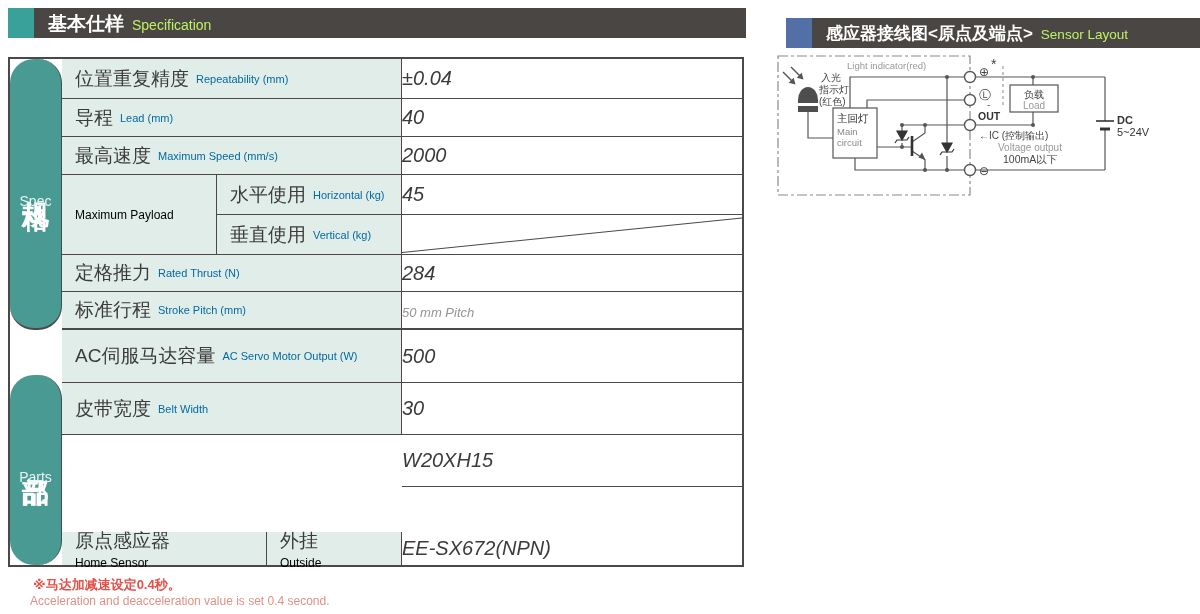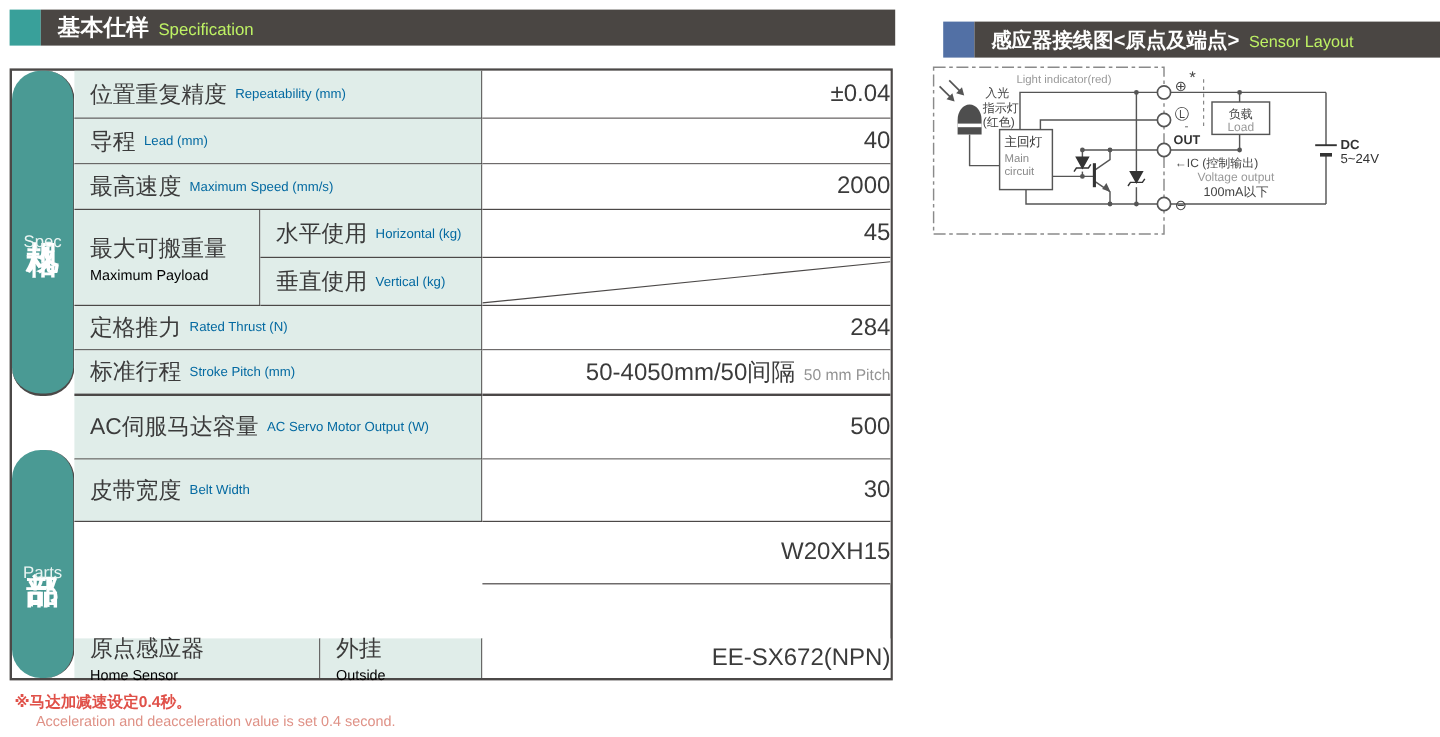--- a/index.html
+++ b/index.html
@@ -38,29 +38,29 @@
 
   .lcell { background: #e0ede9; display: flex; align-items: baseline; gap: 7px; padding: 0 4px 0 13px;
            flex-wrap: nowrap; align-content: center; }
   .lcell { align-items: center; }
   .lcell .cn { font-size: 19px; font-weight: 500; color: #3b3b3b; white-space: nowrap; }
   .lcell .en { font-size: 11px; color: #0369a1; white-space: nowrap; }
   .lstack { background: #e0ede9; display: flex; flex-direction: column; justify-content: center; padding-left: 13px; gap: 2px; }
   .lstack .cn { font-size: 19px; font-weight: 500; color: #3b3b3b; }
   .lstack .en { font-size: 12px; color: #000000; }
 
-  .vcell { background: #fff; display: flex; align-items: center; justify-content: flex-end; gap: 7px; }
+  .vcell { background: #fff; display: flex; align-items: center; justify-content: flex-start; gap: 7px; font-style: italic; }
   .vcell .val { font-size: 20px; color: #3b3b3b; }
   .vcell .val-en { font-size: 13px; color: #949494; align-self: center; padding-top: 5px; }
   .diag { position: relative; }
   .diag svg { position: absolute; inset: 0; width: 100%; height: 100%; }
 
   
   #footnote { position: absolute; left: 12px; top: 576px; }
-  #footnote .f-cn { color: #e05149; font-size: 13px; font-weight: bold; line-height: 17px; }
+  #footnote .f-cn { color: #e05149; font-size: 13px; font-weight: bold; line-height: 17px; margin-left: 21px; }
   #footnote .f-en { color: #df9186; font-size: 12px; padding-left: 18px; line-height: 16px; }
 
   
   #sensor-diagram { position: absolute; left: 775px; top: 50px; }
   #sensor-diagram text { font-family: "Liberation Sans", "DejaVu Sans", sans-serif; }
 </style>
 </head>
 <body>
 
 <div id="stage">
@@ -110,21 +110,20 @@
 
     <div class="cell lcell" style="grid-column:2/5;grid-row:3">
       <span class="cn">最高速度</span>
       <span class="en">Maximum Speed (mm/s)</span>
     </div>
     <div class="cell vcell br0" style="grid-column:5;grid-row:3">
       <span class="val">2000</span>
     </div>
 
     <div class="cell lstack" style="grid-column:2;grid-row:4/6">
-      <span class="cn">最大可搬重量</span>
       <span class="en">Maximum Payload</span>
     </div>
     <div class="cell lcell" style="grid-column:3/5;grid-row:4">
       <span class="cn">水平使用</span>
       <span class="en">Horizontal (kg)</span>
     </div>
     <div class="cell vcell br0" style="grid-column:5;grid-row:4">
       <span class="val">45</span>
     </div>
     <div class="cell lcell" style="grid-column:3/5;grid-row:5">
@@ -143,21 +142,20 @@
     </div>
     <div class="cell vcell br0" style="grid-column:5;grid-row:6">
       <span class="val">284</span>
     </div>
 
     <div class="cell lcell bt2" style="grid-column:2/5;grid-row:7">
       <span class="cn">标准行程</span>
       <span class="en">Stroke Pitch (mm)</span>
     </div>
     <div class="cell vcell br0 bt2" style="grid-column:5;grid-row:7">
-      <span class="val">50-4050mm/50间隔</span>
       <span class="val-en">50 mm Pitch</span>
     </div>
 
     <div class="cell lcell" style="grid-column:2/5;grid-row:8">
       <span class="cn">AC伺服马达容量</span>
       <span class="en">AC Servo Motor Output (W)</span>
     </div>
     <div class="cell vcell br0" style="grid-column:5;grid-row:8">
       <span class="val">500</span>
     </div>

